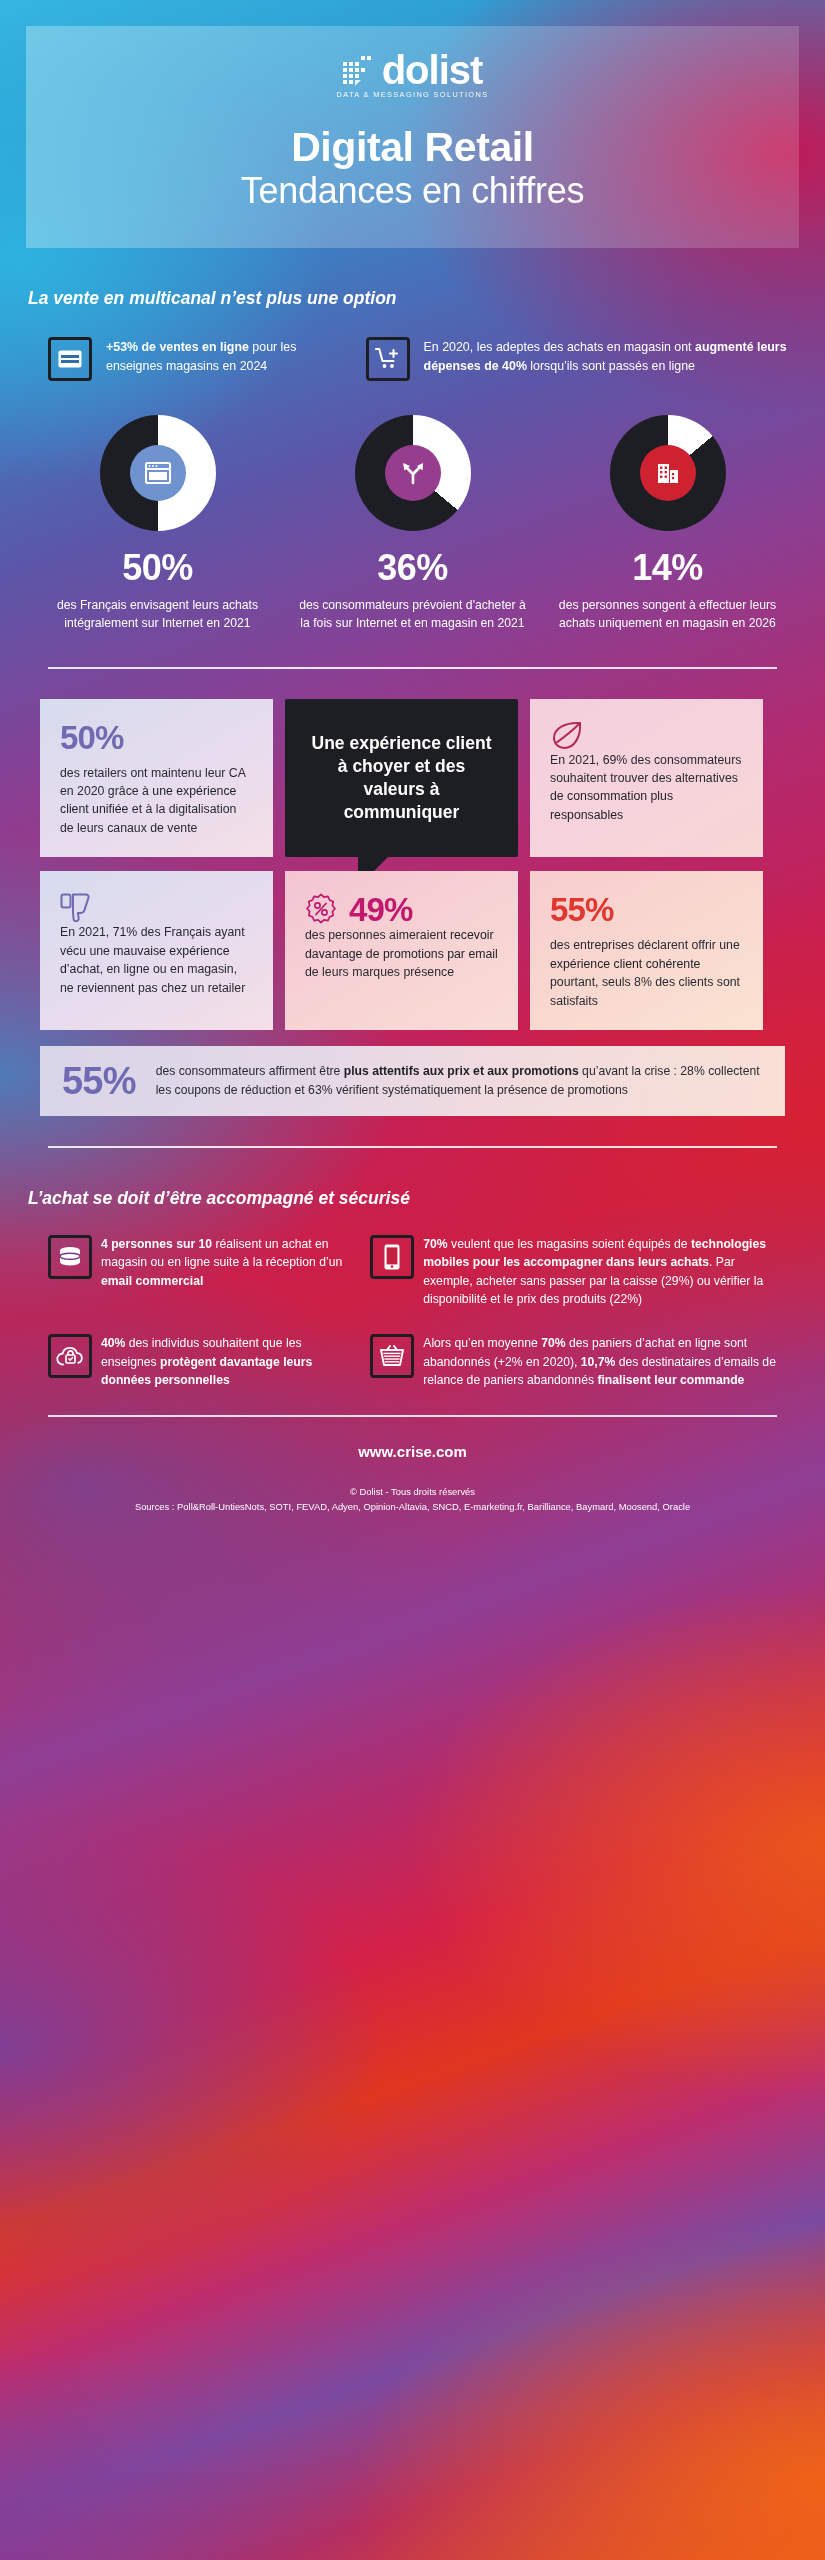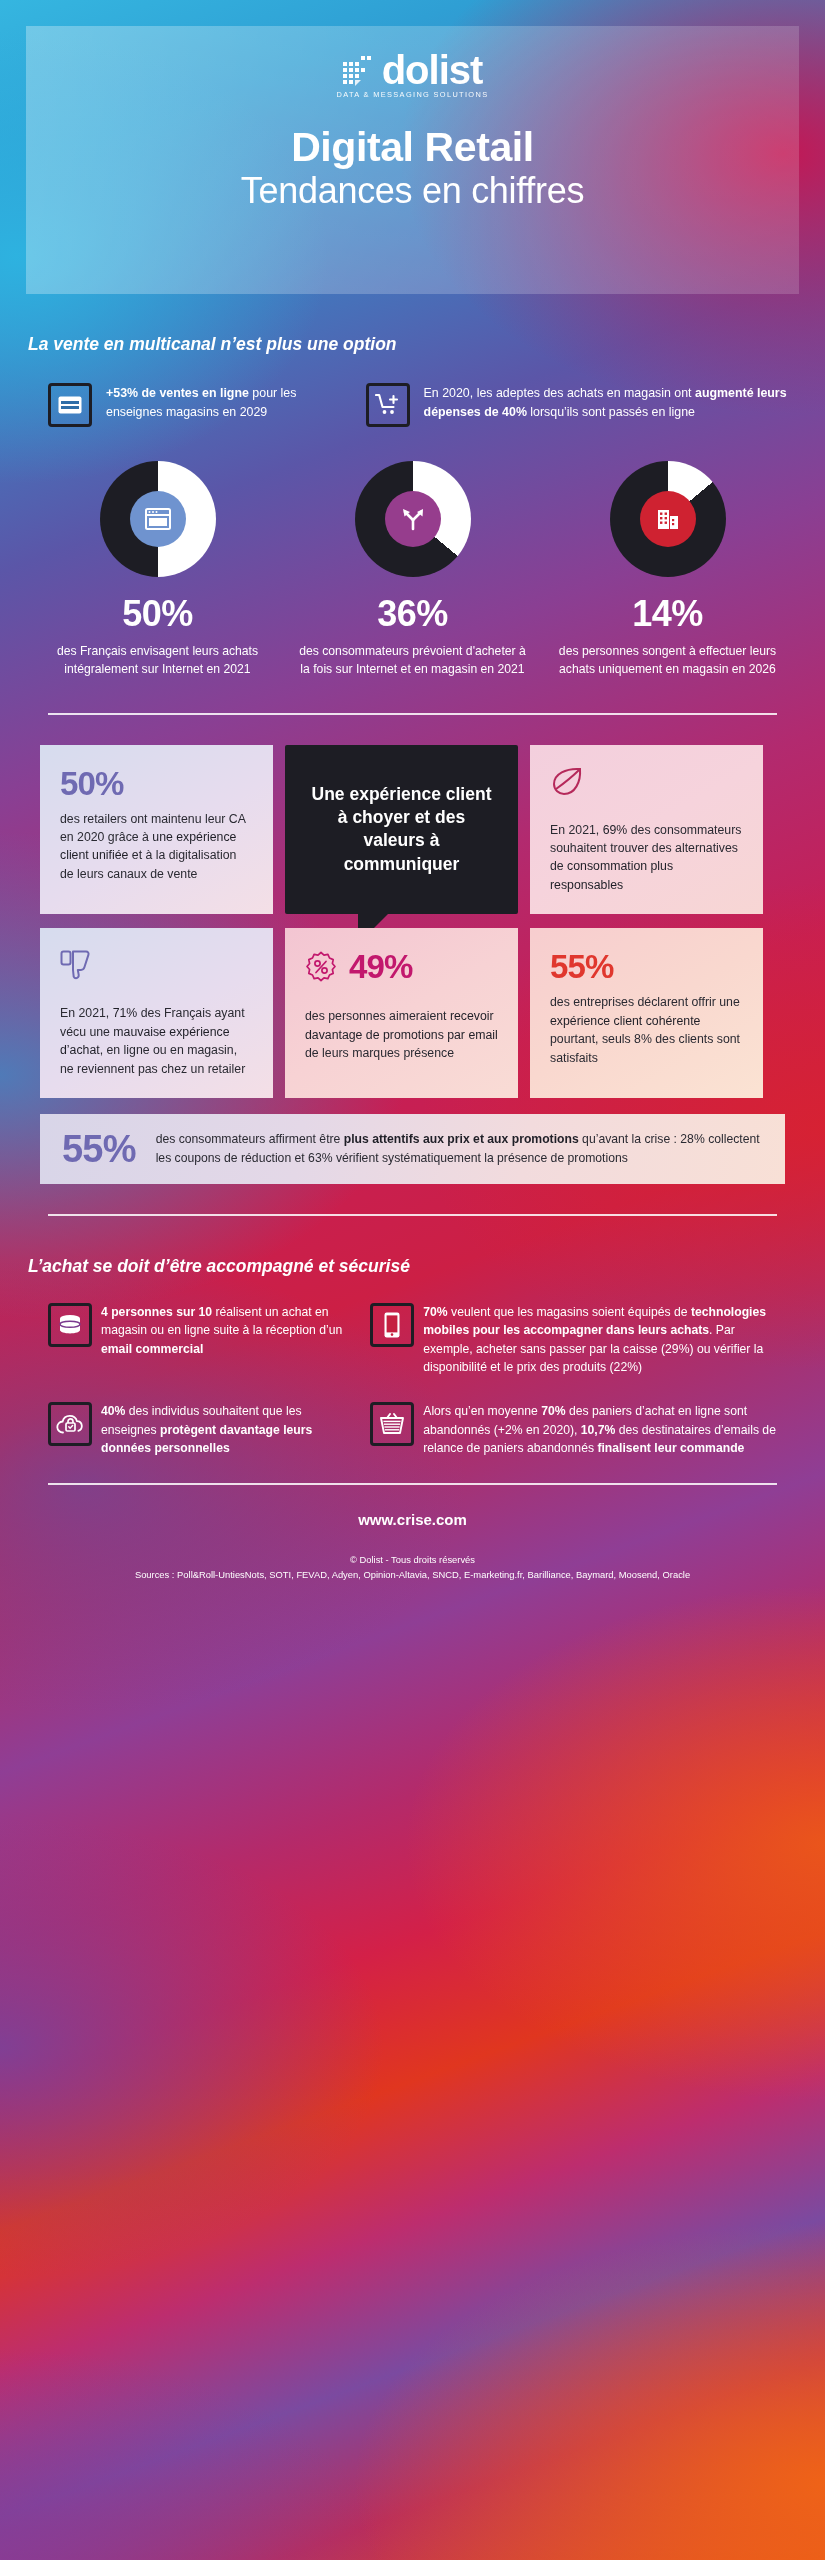--- a/index.html
+++ b/index.html
@@ -51,21 +51,21 @@
       radial-gradient(ellipse 640px 380px at 0% 80%, rgba(110,70,165,.8) 0%, rgba(110,70,165,0) 60%),
       radial-gradient(ellipse 760px 420px at 100% 97%, rgba(240,100,22,.95) 0%, rgba(240,100,22,0) 62%),
       radial-gradient(ellipse 620px 340px at 0% 100%, rgba(135,58,150,.8) 0%, rgba(135,58,150,0) 62%);
     z-index: 1;
   }
   .page { position: relative; z-index: 5; }
 
   
   .hero {
     margin: 26px 26px 0 26px;
-    height: 268px;
+    height: 222px;
     background: linear-gradient(100deg, rgba(255,255,255,.30) 0%, rgba(255,255,255,.22) 45%, rgba(255,255,255,.16) 100%);
     display: flex;
     flex-direction: column;
     align-items: center;
     padding-top: 24px;
   }
   .logo-wrap { display: flex; align-items: flex-start; gap: 7px; }
   .logo-dots { margin-top: 4px; }
   .logo-text { color: #fff; font-size: 40px; font-weight: 700; letter-spacing: -1px; line-height: 1; }
   .logo-sub { color: #fff; font-size: 7.4px; letter-spacing: 1.35px; text-align: center; opacity: .95; }
@@ -134,21 +134,21 @@
     text-align: center; font-size: 17.5px; font-weight: 700; line-height: 1.32;
     position: relative; border-radius: 2px;
   }
   .bubble::after {
     content: ""; position: absolute; left: 50%; bottom: -30px; width: 0; height: 0;
     border-left: 0 solid transparent; border-right: 34px solid transparent;
     border-top: 34px solid #1d1d24; transform: translateX(-44px);
   }
 
   .cardrow2 { margin-top: 14px; align-items: stretch; }
-  .icon-line { display: flex; align-items: flex-end; gap: 12px; margin-bottom: 24px; }
+  .icon-line { display: flex; align-items: flex-start; gap: 12px; margin-bottom: 0; }
 
   
   .banner {
     margin: 16px 40px 0 40px;
     background: linear-gradient(100deg, #d8d5e8 0%, #e4d8e7 35%, #f2dbdd 65%, #f8e0d6 100%);
     padding: 16px 22px; display: flex; align-items: center; gap: 20px;
   }
   .banner .big-num { font-size: 38px; margin: 0; flex: 0 0 auto; }
   .banner-text { font-size: 12.2px; line-height: 1.56; color: #2a2a32; }
   .banner-text b { font-weight: 700; color: #1f1f27; }
@@ -212,21 +212,21 @@
 
   <div class="row-stats">
     <div class="stat a">
       <div class="icon-box">
         <svg width="24" height="18" viewBox="0 0 24 18">
           <rect x="0.5" y="0.5" width="23" height="17" rx="2" fill="#ffffff"></rect>
           <rect x="3" y="5" width="18" height="3" fill="#2f6ea8"></rect>
           <rect x="3" y="10" width="18" height="3" fill="#2f6ea8"></rect>
         </svg>
       </div>
-      <div class="stat-text"><b>+53% de ventes en ligne</b><span> pour les enseignes magasins en 2029</span></div>
+      <div class="stat-text"><b>+53% de ventes en ligne</b><span> pour les enseignes magasins en 2024</span></div>
     </div>
     <div class="stat b">
       <div class="icon-box">
         <svg width="26" height="24" viewBox="0 0 26 24">
           <path d="M1 2h3.2l3.3 12h11" stroke="#ffffff" stroke-width="2.1" fill="none" stroke-linecap="round" stroke-linejoin="round"></path>
           <circle cx="9.5" cy="19" r="1.9" fill="#ffffff"></circle>
           <circle cx="17" cy="19" r="1.9" fill="#ffffff"></circle>
           <path d="M18.5 3v7M15 6.5h7" stroke="#ffffff" stroke-width="2.1" stroke-linecap="round"></path>
         </svg>
       </div>

